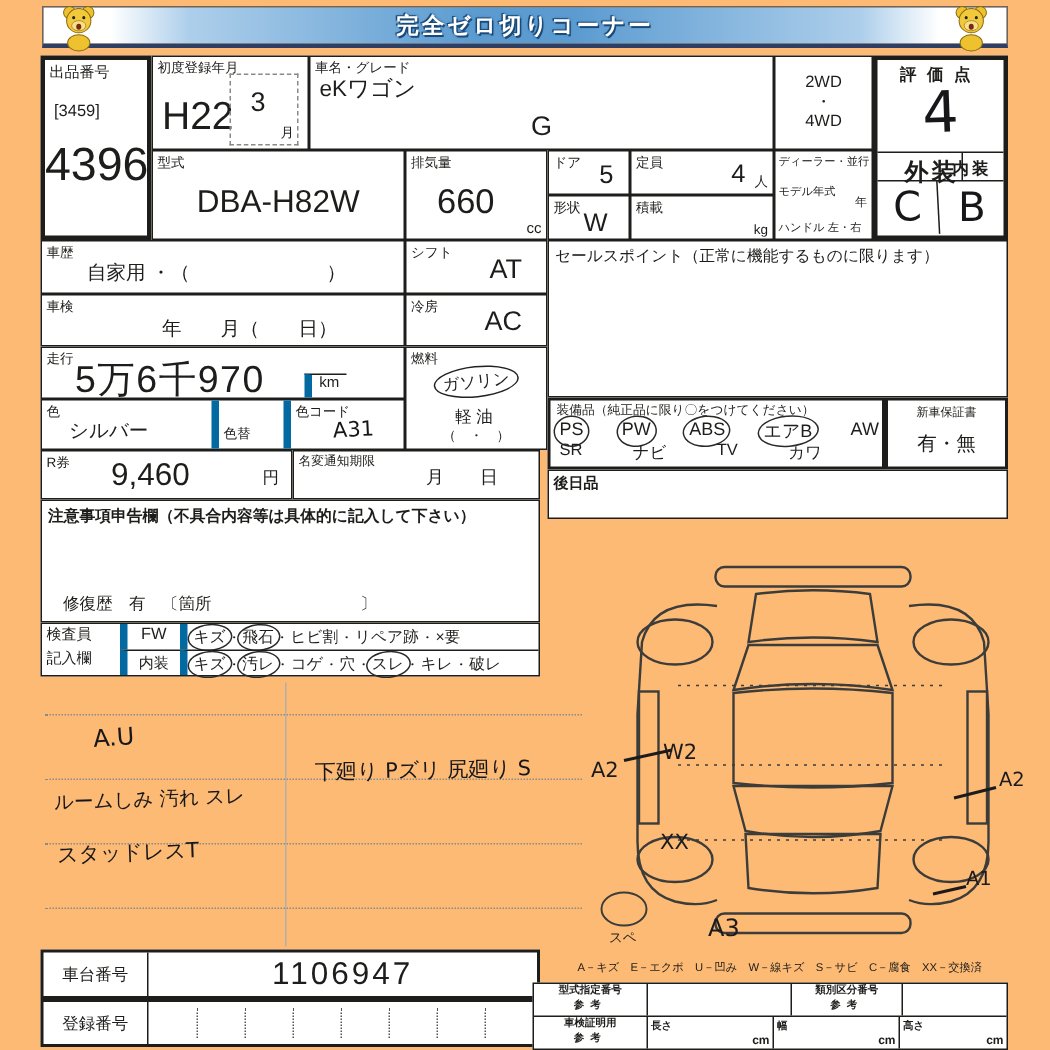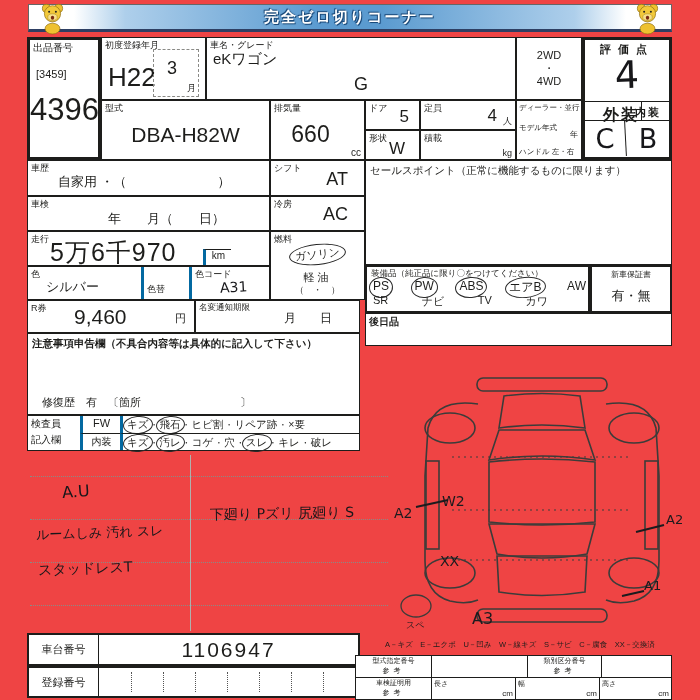--- a/index.html
+++ b/index.html
@@ -1,35 +1,35 @@
 <!DOCTYPE html>
 <html><head>
 <meta charset="utf-8">
 <style>
   html,body{margin:0;padding:0;background:#fbfbf8;font-family:"Liberation Sans",sans-serif;color:#1d1d1b;}
-  .page{position:relative;width:700px;height:700px;background:#ef4444;overflow:hidden;}
+  .page{position:relative;width:700px;height:700px;background:#fdba74;overflow:hidden;}
   .box{position:absolute;background:#fff;border:1.3px solid #1d1d1b;box-sizing:border-box;}
   .nobg{background:transparent;}
   .thick{border-width:3px;}
   .lbl{position:absolute;top:1px;left:3px;font-size:9px;white-space:nowrap;z-index:2;}
   .ctr{display:flex;align-items:center;justify-content:center;}
   .hand{font-family:"DejaVu Sans",sans-serif;color:#17171a;}
   .banner{position:absolute;left:28px;top:4px;width:644px;height:28px;border:1px solid #666;
     border-bottom:3px solid #2e3f63;box-sizing:border-box;
     background:linear-gradient(to right,#ffffff 0%,#ffffff 7%,#aecfeb 15%,#5b9bd0 45%,#5b9bd0 55%,#aecfeb 85%,#ffffff 93%,#ffffff 100%);}
   .banner-title{position:absolute;left:0;right:0;top:3px;text-align:center;font-size:15px;font-weight:bold;
     color:#fff;letter-spacing:2px;text-shadow:1px 1px 0 #1a4a7a,-1px -1px 0 #1a4a7a,0 0 2px #1a4a7a;}
   .bear{position:absolute;top:-3px;}
   .circ{position:relative;display:inline-block;}
   .circ::after{content:"";position:absolute;left:-4px;right:-4px;top:-2px;bottom:-2px;border:1.4px solid #2a2a2a;border-radius:50%;transform:rotate(-5deg);}
   .dotlist{white-space:nowrap;}
   .dotlist .cell+.cell::before{content:"・";font-size:9px;padding:0 1px;}
   .dotline{position:absolute;border-top:1.5px dotted #8a8a86;height:0;}
   .subcell{position:absolute;box-sizing:border-box;}
-  .bl{border-left:3px solid #0369a1;}
+  .bl{border-left:5px solid #0369a1;}
   .bt{border-top:1px solid #1d1d1b;}
   .bb{border-bottom:1px solid #1d1d1b;}
   .br{border-right:1px solid #1d1d1b;}
   .dashbox{border:1px dashed #8a8a86;}
   svg text{font-family:"DejaVu Sans",sans-serif;}
 </style>
 </head>
 <body>
 
 <div class="page">
@@ -309,21 +309,21 @@
       <span style="position:absolute;left:32px;top:4px;bottom:4px;border-left:1px dotted #555;"></span>
       <span style="position:absolute;left:64px;top:4px;bottom:4px;border-left:1px dotted #555;"></span>
       <span style="position:absolute;left:96px;top:4px;bottom:4px;border-left:1px dotted #555;"></span>
       <span style="position:absolute;left:128px;top:4px;bottom:4px;border-left:1px dotted #555;"></span>
       <span style="position:absolute;left:160px;top:4px;bottom:4px;border-left:1px dotted #555;"></span>
       <span style="position:absolute;left:192px;top:4px;bottom:4px;border-left:1px dotted #555;"></span>
       <span style="position:absolute;left:224px;top:4px;bottom:4px;border-left:1px dotted #555;"></span>
     </div>
   </div>
 
-  <div class="box" style="left:355px;top:655px;width:317px;height:45px;border-width:1.5px;">
+  <div class="box" style="left:355px;top:655px;width:317px;height:45px;border-width:1.5px;font-weight:bold;">
     <div class="subcell bb" style="left:0;top:0;right:0;height:22px;">
       <div class="subcell br" style="left:0;width:76px;height:100%;text-align:center;font-size:7px;line-height:10px;">
         <div>型式指定番号</div>
         <div style="letter-spacing:4px;">参考</div>
       </div>
       <div class="subcell br" style="left:76px;width:96px;height:100%;"></div>
       <div class="subcell br" style="left:172px;width:74px;height:100%;text-align:center;font-size:7px;line-height:10px;">
         <div>類別区分番号</div>
         <div style="letter-spacing:4px;">参考</div>
       </div>

